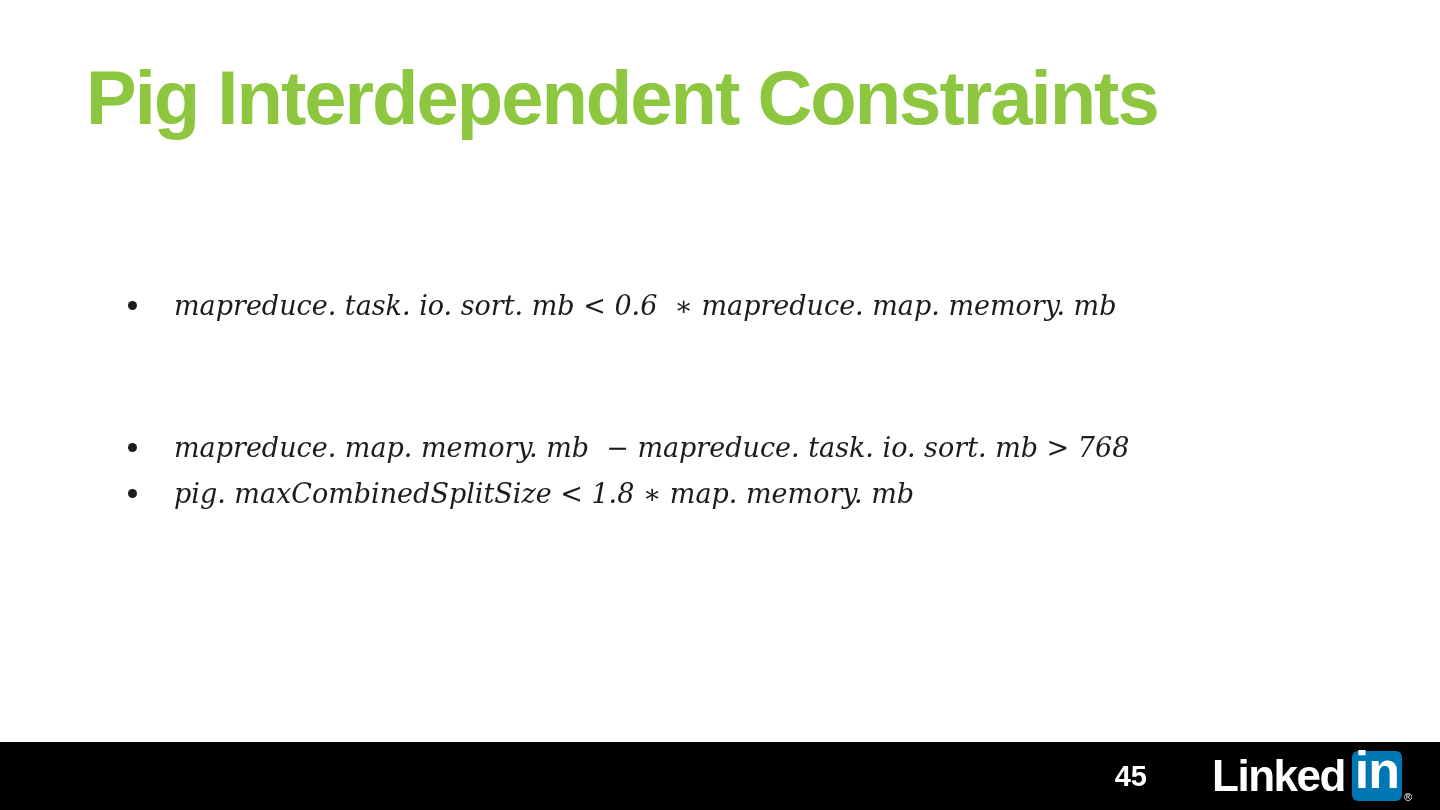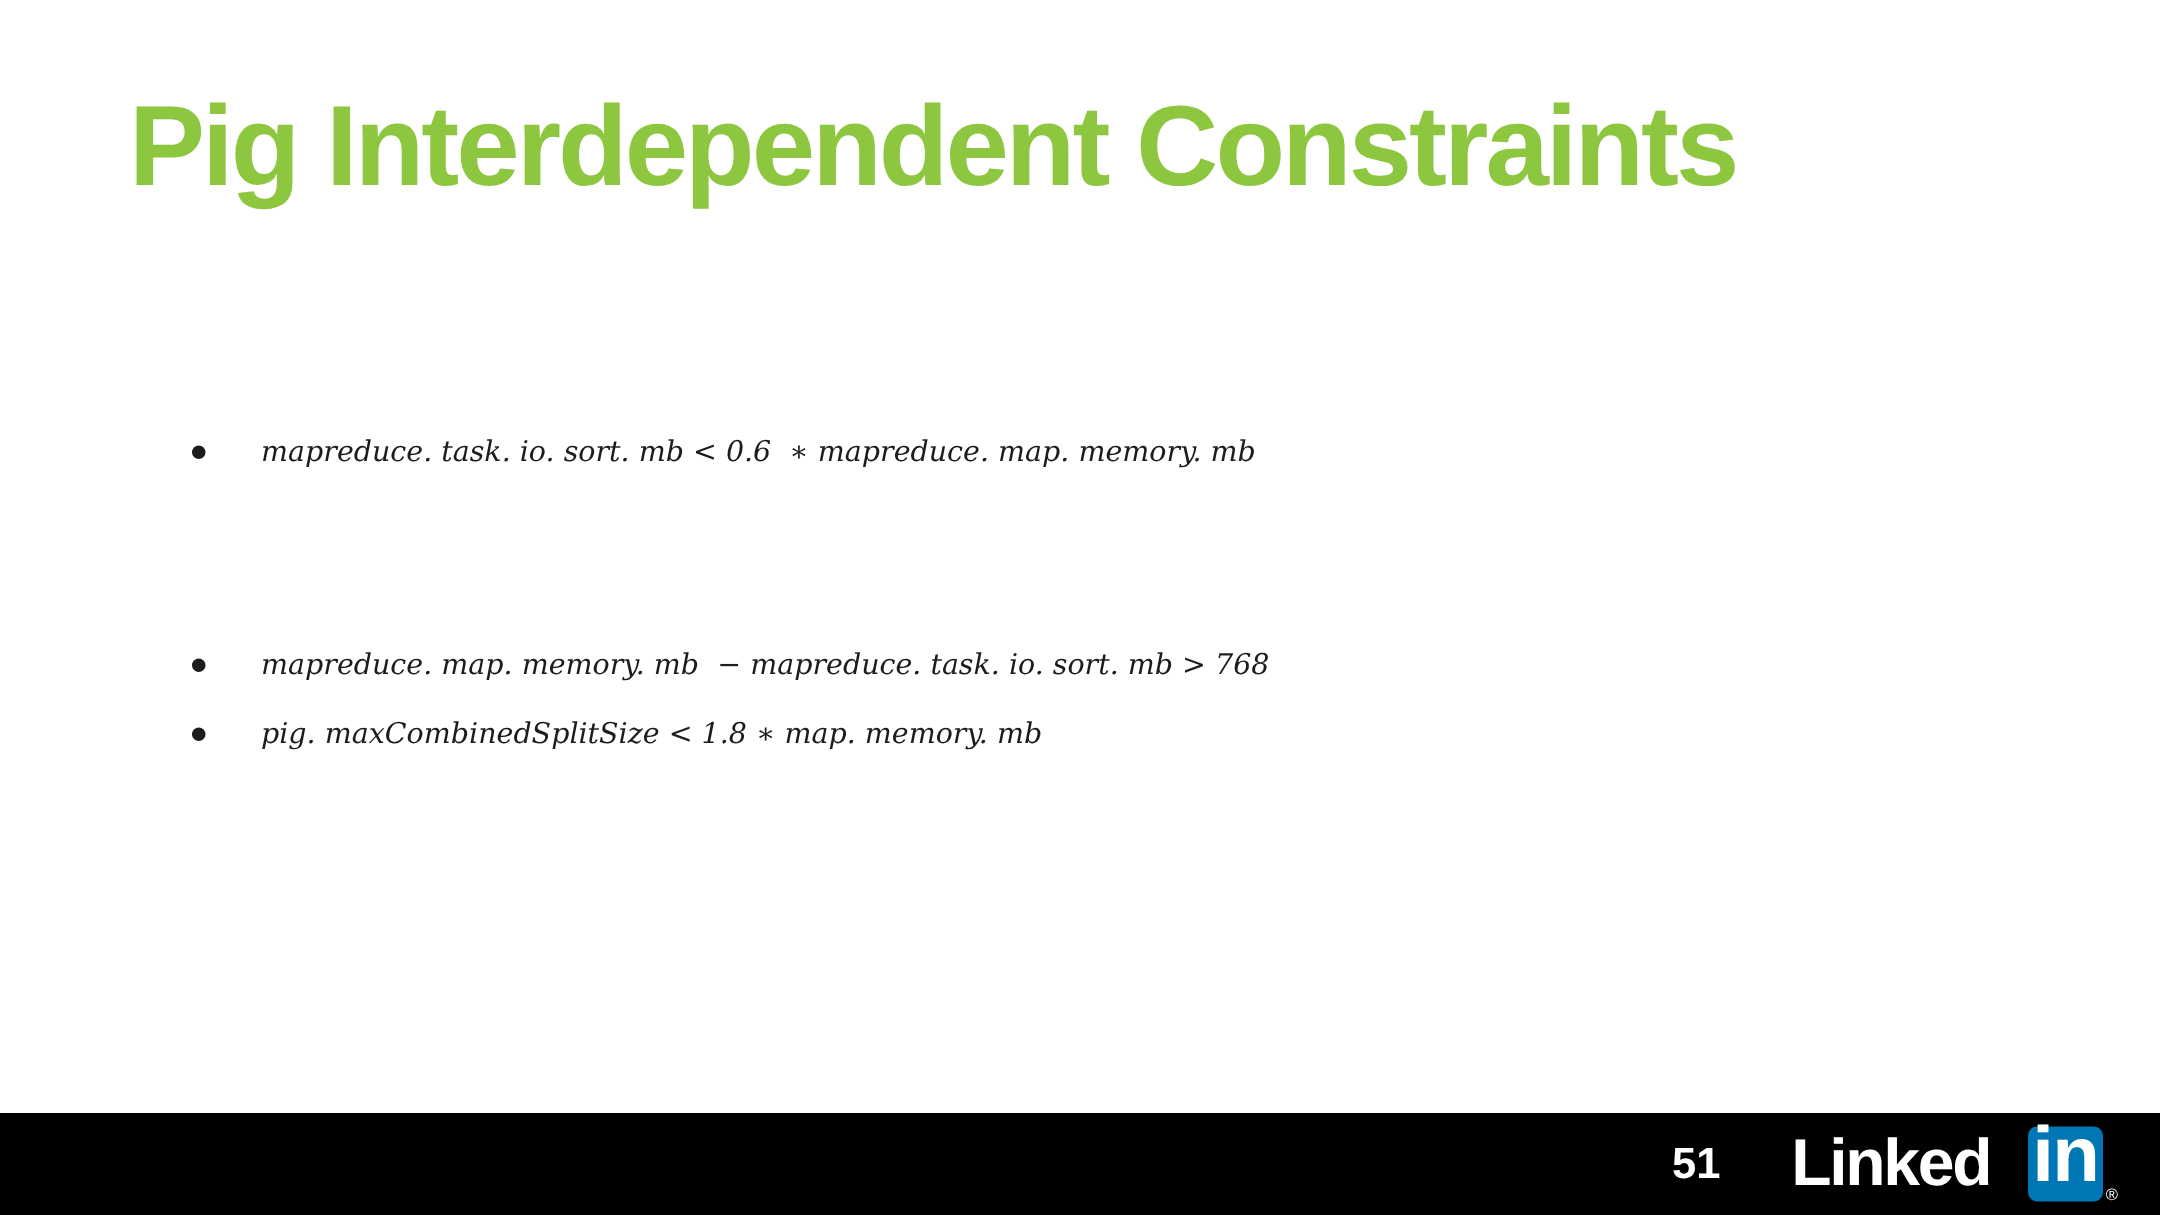--- a/index.html
+++ b/index.html
@@ -48,21 +48,21 @@
     width: 9px;
     height: 9px;
     border-radius: 50%;
     background: #1c1c1c;
     margin-right: 37px;
     flex: 0 0 auto;
   }
   .formula {
     font-family: "DejaVu Serif", serif;
     font-style: italic;
-    font-size: 19px;
+    font-size: 27px;
     color: #1c1c1c;
     white-space: pre;
   }
 
   
   .footer {
     position: absolute;
     left: 0;
     bottom: 0;
     width: 1440px;
@@ -87,21 +87,21 @@
     height: 68px;
     display: flex;
     align-items: center;
   }
   .linkedin-word {
     color: #ffffff;
     font-weight: bold;
     font-size: 44px;
     letter-spacing: -1.5px;
     line-height: 1;
-    margin-right: 25px;
+    margin-right: 7px;
   }
   .in-tile {
     width: 50px;
     height: 50px;
     background: #0077B5;
     border-radius: 6px;
     display: flex;
     align-items: flex-end;
     justify-content: center;
   }
@@ -143,21 +143,21 @@
 
     <div class="bullet-row b3">
       <span class="bullet-dot"></span>
       <span class="formula">pig. maxCombinedSplitSize &lt; 1.8 ∗ map. memory. mb</span>
     </div>
 
   </div>
 
   <div class="footer">
 
-    <div class="page-number">51</div>
+    <div class="page-number">45</div>
 
     <div class="linkedin-logo">
       <span class="linkedin-word">Linked</span>
       <span class="in-tile">
         <span class="in-tile-text">in</span>
       </span>
       <span class="registered-mark">®</span>
     </div>
 
   </div>

